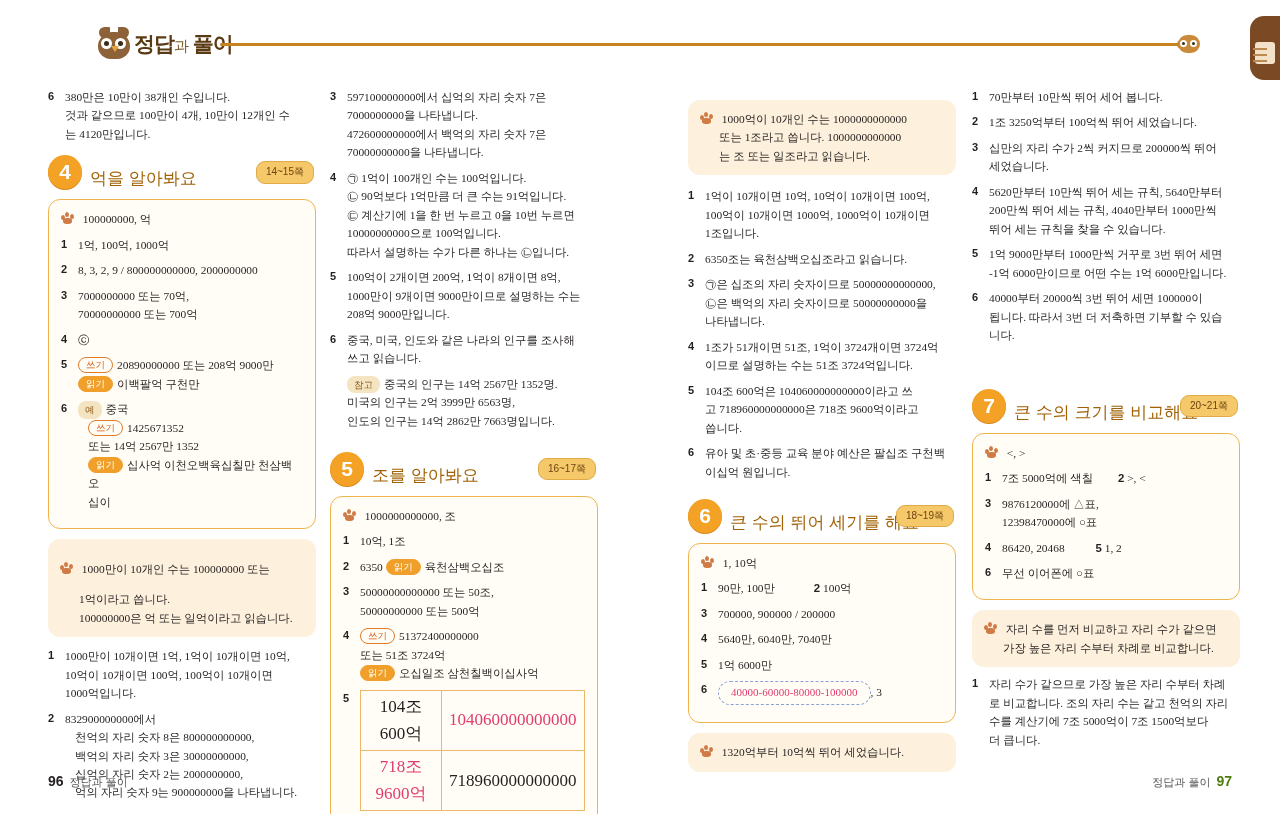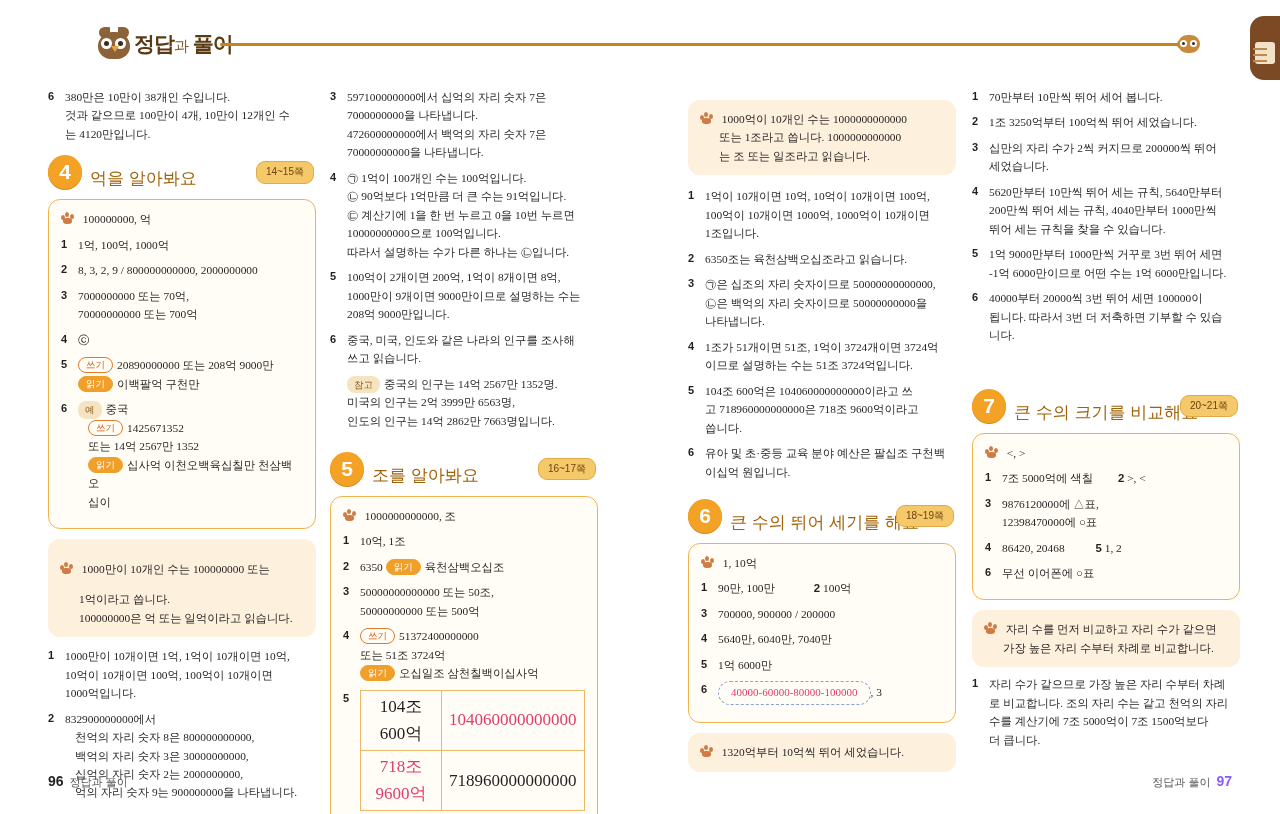--- a/index.html
+++ b/index.html
@@ -75,21 +75,21 @@
   .kv td{border:1px solid #e9b86b;padding:2px 7px;font-size:17px;}
   .kv td.red{color:#e23b6f;}
   .kv td.w1{width:72px;text-align:center;}
   .kv td.w2{width:128px;}
 
   .dash{display:inline-block;border:1.2px dashed #8aa0d8;border-radius:13px;color:#e23b6f;padding:2px 12px;font-size:11px;}
 
   .footer-l{position:absolute;left:48px;bottom:24px;font-family:"Liberation Sans",sans-serif;font-size:11px;color:#555;text-align:center;}
   .footer-l b{font-size:14px;color:#231f20;margin-right:6px;}
   .footer-r{position:absolute;right:48px;bottom:24px;font-family:"Liberation Sans",sans-serif;font-size:11px;color:#555;}
-  .footer-r b{font-size:14px;color:#8b5cf6;margin-left:6px;}
+  .footer-r b{font-size:14px;color:#4d7c0f;margin-left:6px;}
 </style>
 </head>
 <body>
 
 <div class="page">
 
   <div class="header">
     <div class="owl">
       <div class="ear1"></div>
         <div class="ear2"></div>

